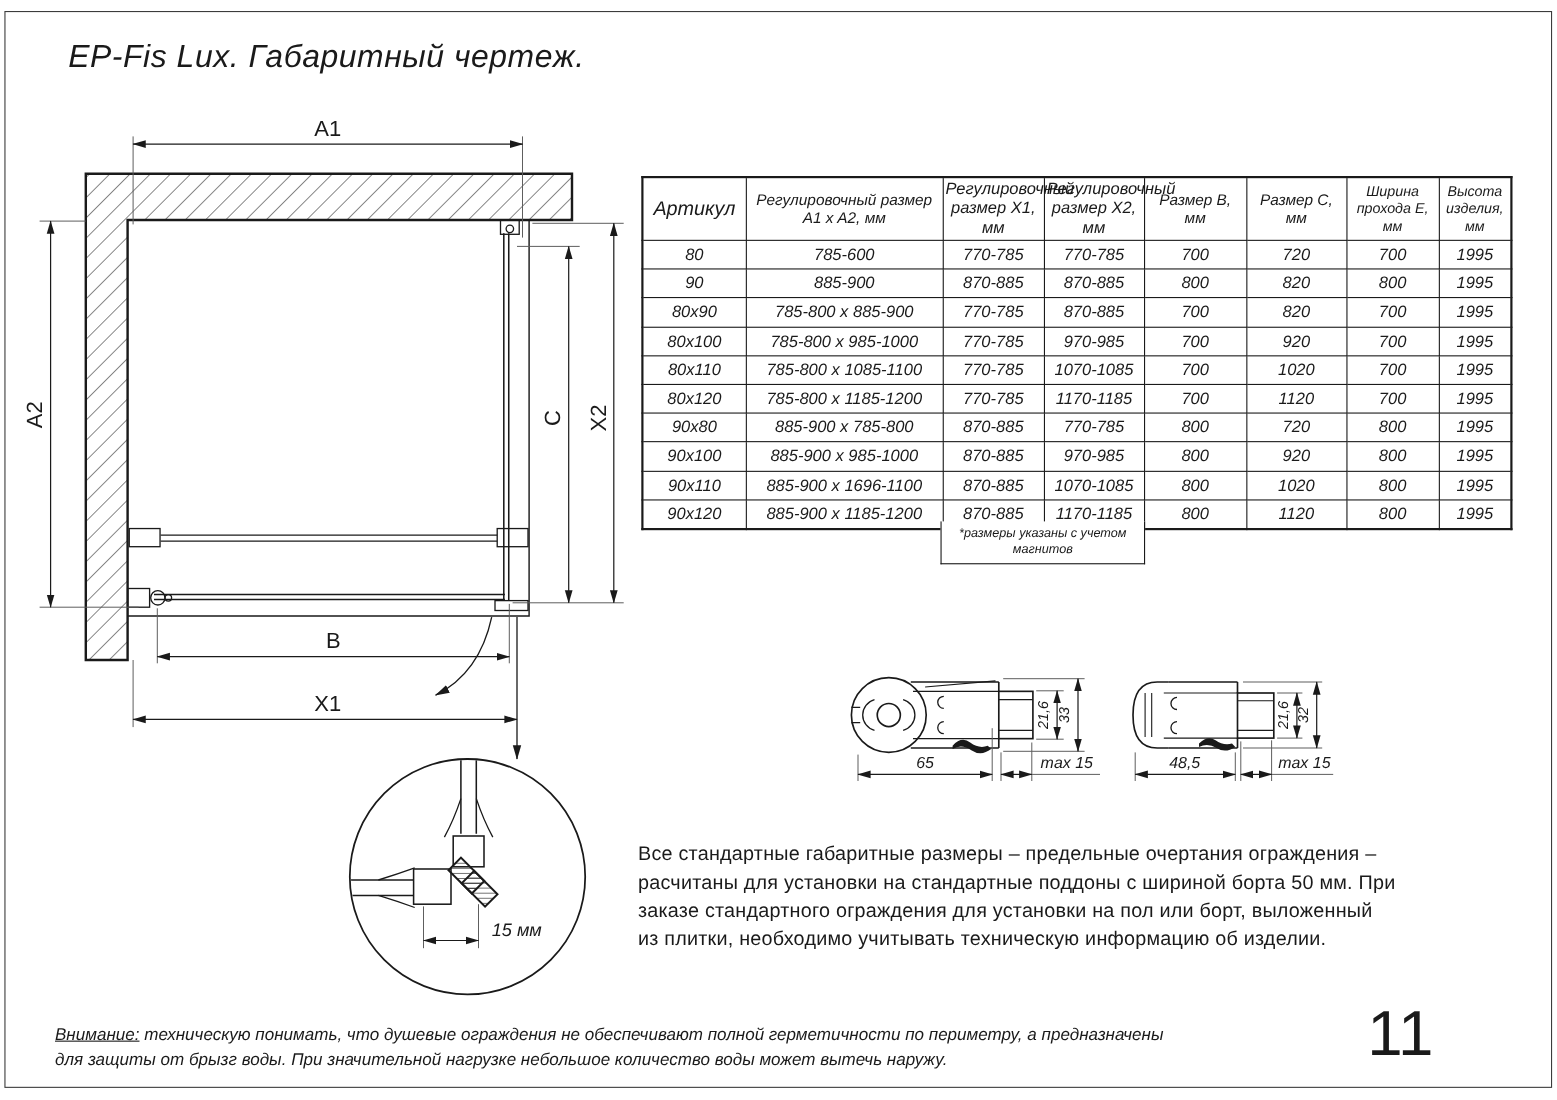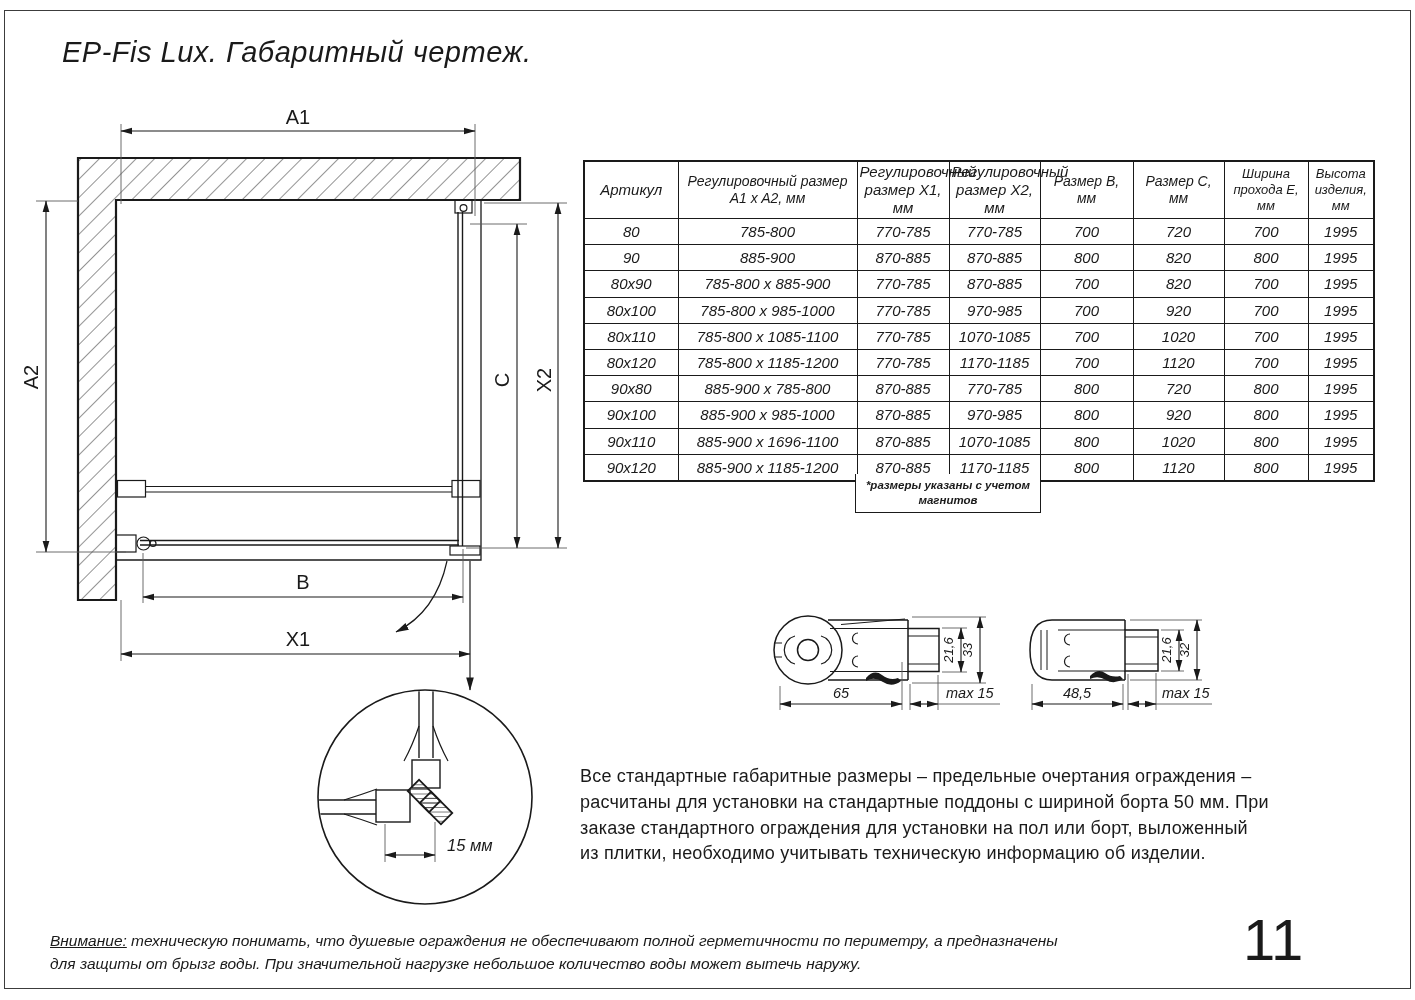--- a/index.html
+++ b/index.html
@@ -15,27 +15,27 @@
   .ddim{font-size:16.5px;font-style:italic;}
 
   
   #specTable{position:absolute;left:583px;top:160px;width:790px;border-collapse:collapse;
              table-layout:fixed;font-style:italic;background:#fff;}
   #specTable th,#specTable td{border:1.5px solid #1a1a1a;text-align:center;vertical-align:middle;padding:0 2px;}
   #specTable{border:2px solid #1a1a1a;}
   #specTable th{font-weight:normal;height:56px;line-height:1.22;}
   #specTable td{height:25.2px;font-size:15px;}
   .w0{width:94px}.w1{width:179px}.w2{width:92px}.w3{width:91px}.w4{width:93px}.w5{width:91px}.w6{width:84px}.w7{width:66px}
-  #specTable th.col0{font-size:15px}
+  #specTable th.col0{font-size:18px}
   #specTable th.col1{font-size:14px}
   #specTable th.col2,#specTable th.col3{font-size:15px}
   #specTable th.col4,#specTable th.col5{font-size:14px}
   #specTable th.col6,#specTable th.col7{font-size:13px}
   #footnote{position:absolute;left:855px;top:474px;width:184px;height:34px;border:1.6px solid #1a1a1a;border-top:none;
-            background:#fff;font-style:italic;font-size:11.5px;line-height:14.5px;text-align:center;padding-top:4px;font-weight:bold;}
+            background:#fff;font-style:italic;font-size:11.5px;line-height:14.5px;text-align:center;padding-top:4px;}
 
   #profileNote{position:absolute;left:545px;top:629px;width:216px;text-align:right;
                font-style:italic;font-size:12px;line-height:16.5px;}
   #description{position:absolute;left:580px;top:764px;width:745px;
                font-size:18px;line-height:25.8px;letter-spacing:.2px;}
   #warning{position:absolute;left:50px;top:930px;width:1040px;font-style:italic;
            font-size:15.5px;line-height:22.5px;}
   #warning .u{text-decoration:underline;}
   #pageNumber{position:absolute;left:1243px;top:912px;width:95px;text-align:left;
               font-size:58px;line-height:56px;}
@@ -251,21 +251,21 @@
           <th class="col3">Регулировочный размер X2, мм</th>
           <th class="col4">Размер B, мм</th>
           <th class="col5">Размер C, мм</th>
           <th class="col6">Ширина прохода E, мм</th>
           <th class="col7">Высота изделия, мм</th>
         </tr>
     </thead>
     <tbody>
         <tr>
           <td>80</td>
-          <td>785-800</td>
+          <td>785-600</td>
           <td>770-785</td>
           <td>770-785</td>
           <td>700</td>
           <td>720</td>
           <td>700</td>
           <td>1995</td>
         </tr>
         <tr>
           <td>90</td>
           <td>885-900</td>

